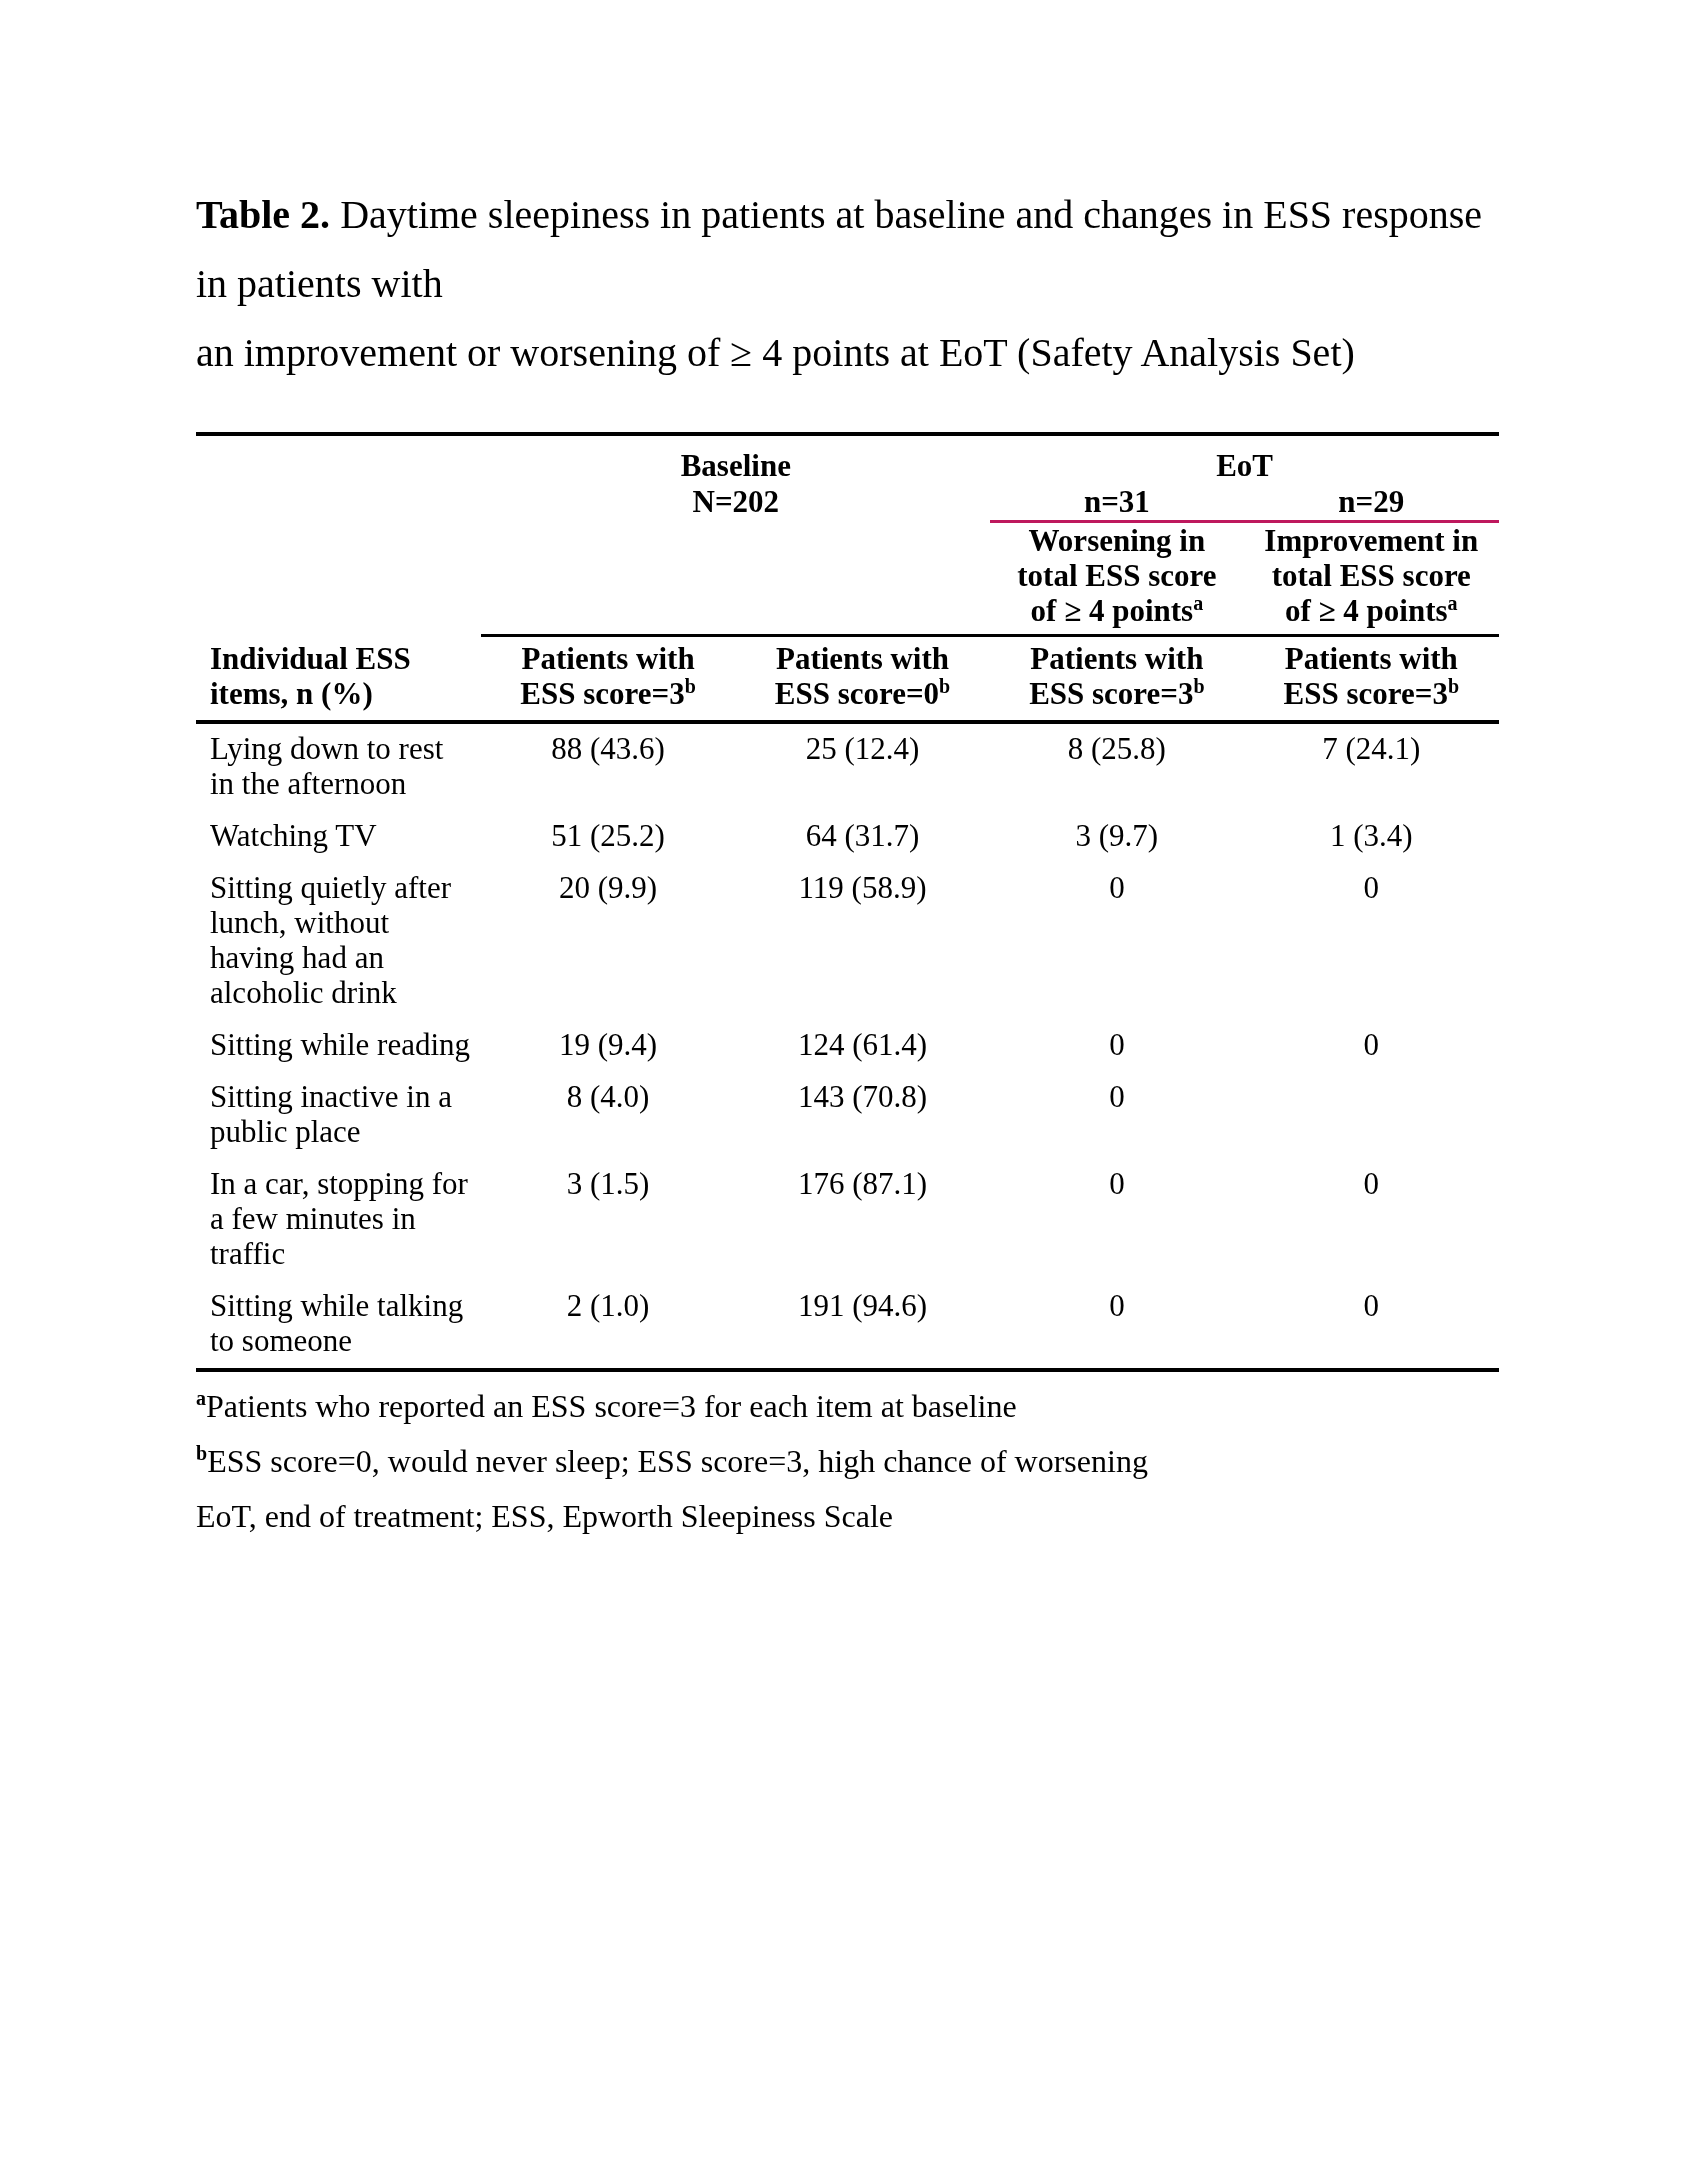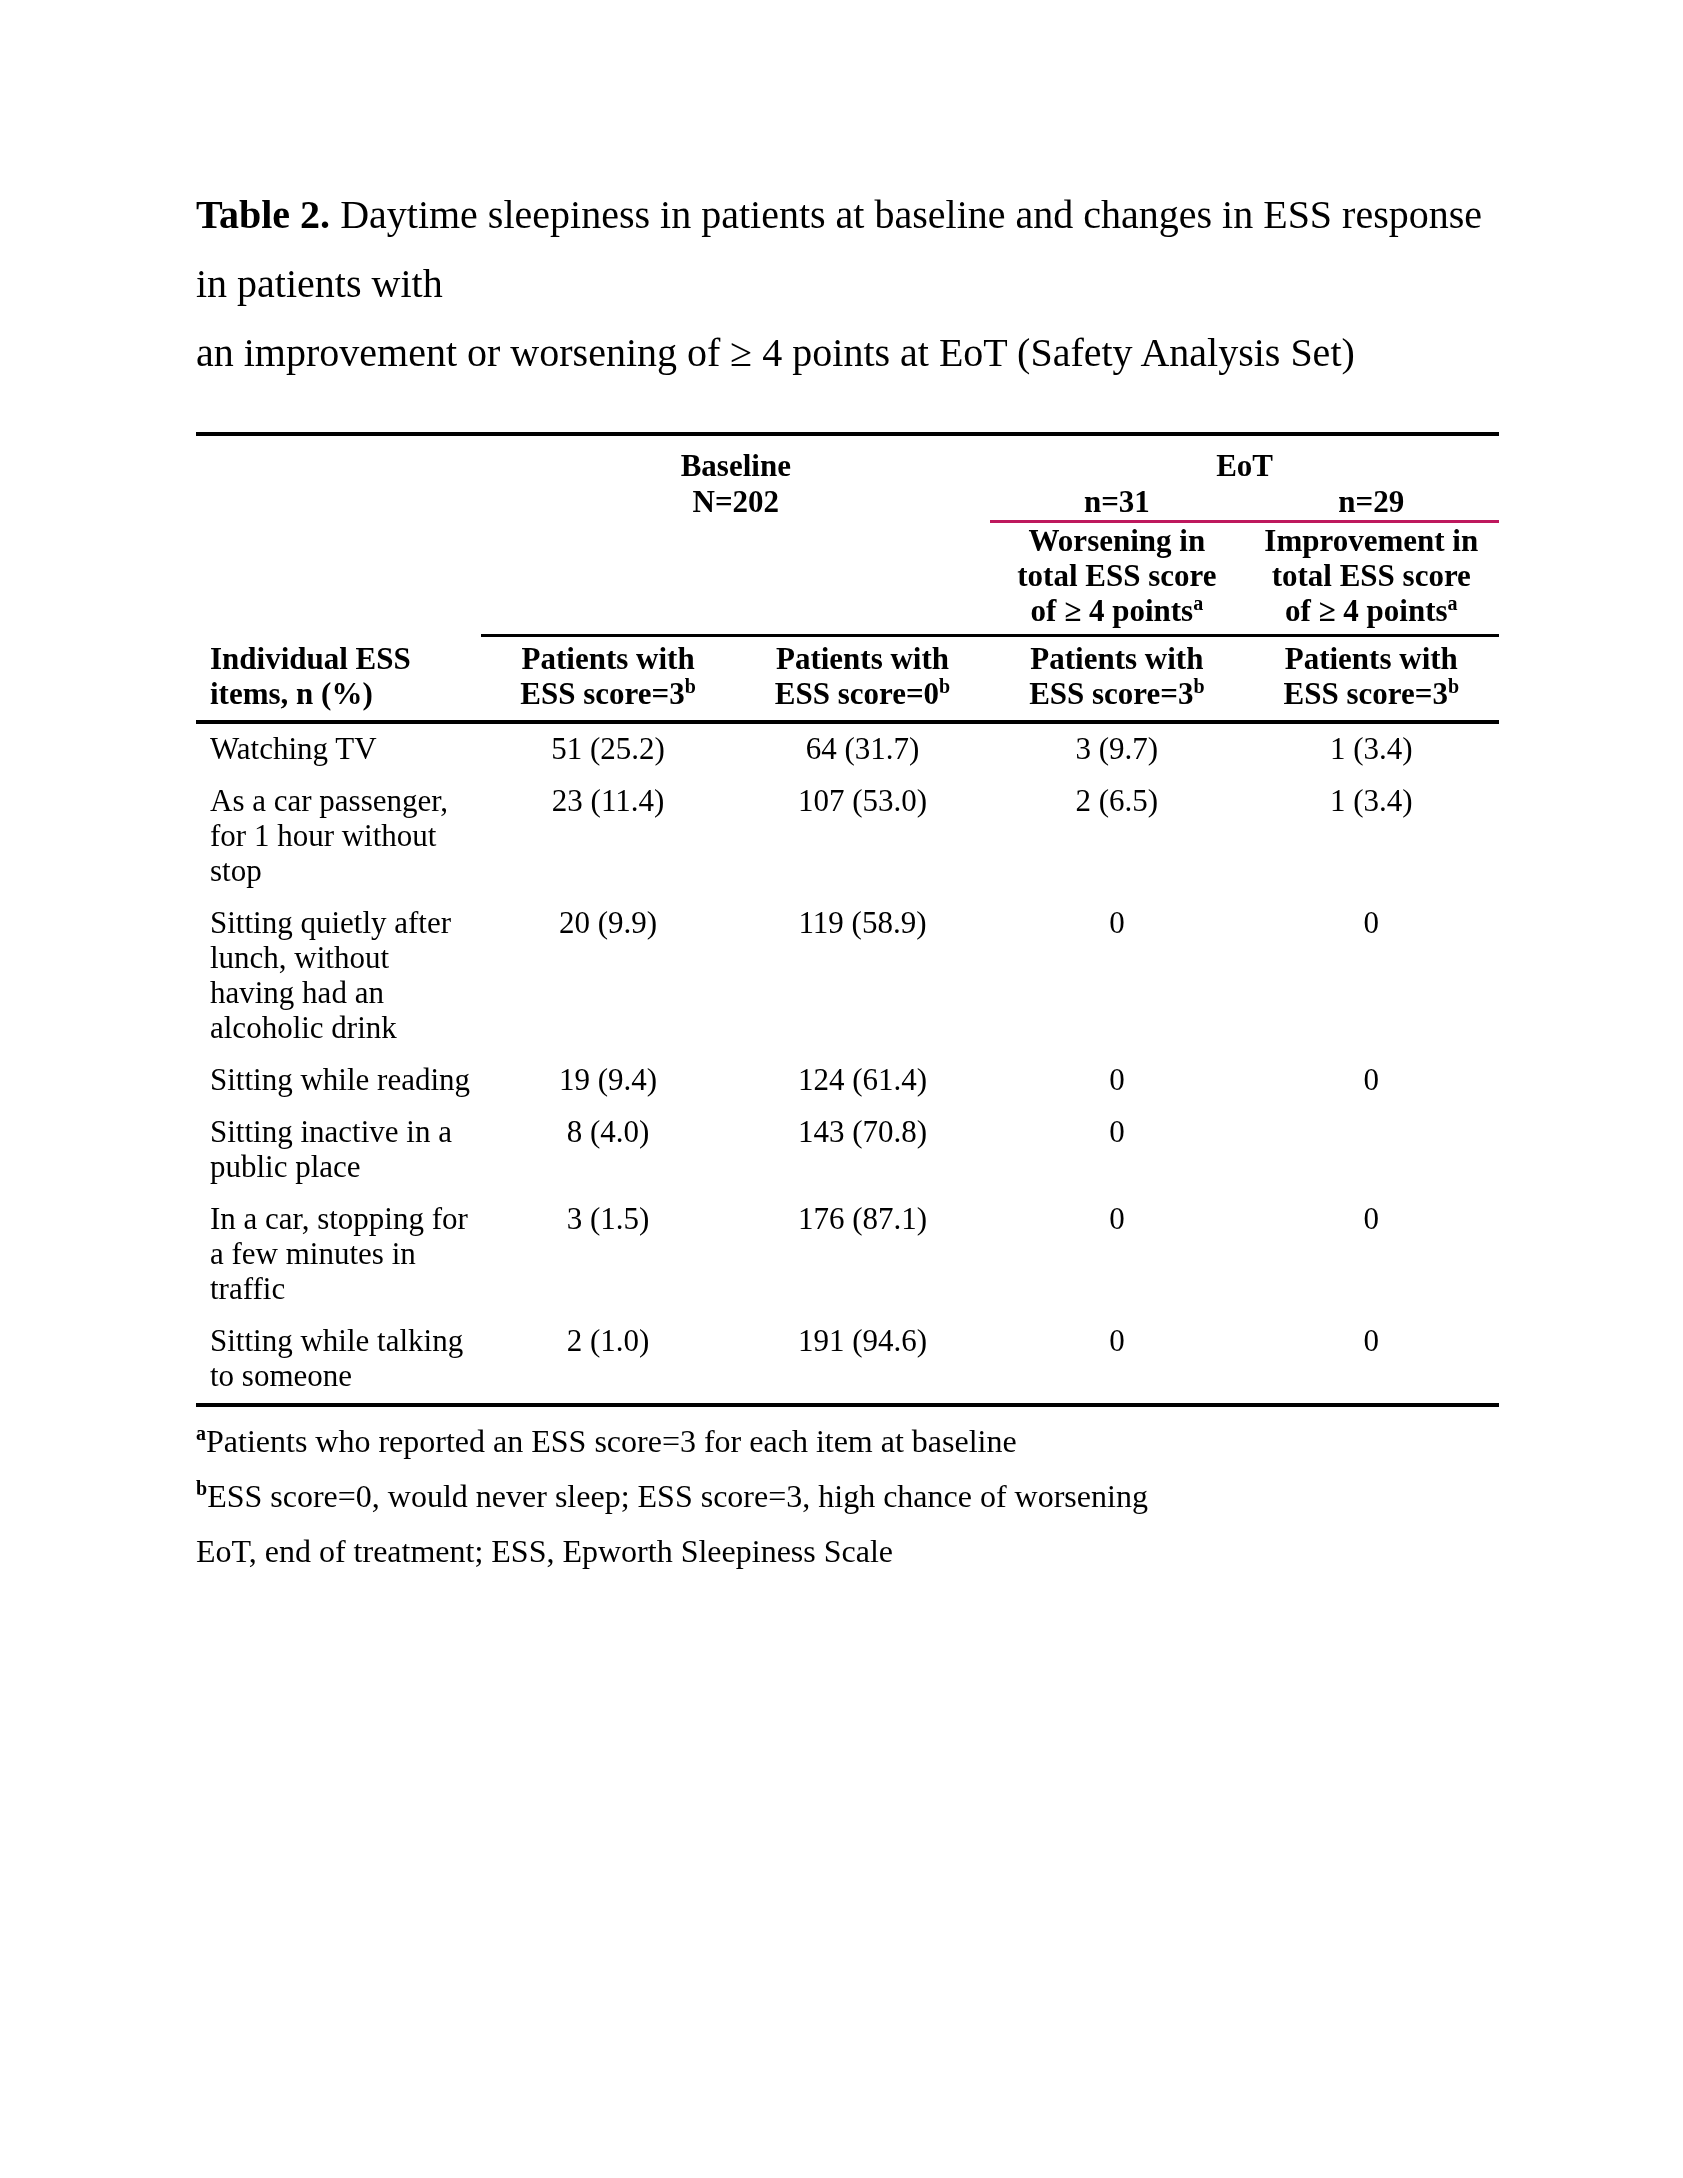--- a/index.html
+++ b/index.html
@@ -105,31 +105,31 @@
       <tr class="colhdr-row">
         <th class="stub"><span>Individual ESS<br>items, n (%)</span></th>
         <th class="mid-rule"><span>Patients with<br>ESS score=3</span><sup>b</sup></th>
         <th class="mid-rule"><span>Patients with<br>ESS score=0</span><sup>b</sup></th>
         <th class="mid-rule"><span>Patients with<br>ESS score=3</span><sup>b</sup></th>
         <th class="mid-rule"><span>Patients with<br>ESS score=3</span><sup>b</sup></th>
       </tr>
     </thead>
     <tbody class="data">
       <tr>
+        <td class="stub">Lying down to rest<br>in the afternoon</td>
+        <td>88 (43.6)</td>
+        <td>25 (12.4)</td>
+        <td>8 (25.8)</td>
+        <td>7 (24.1)</td>
+      </tr>
+      <tr>
         <td class="stub">Watching TV</td>
         <td>51 (25.2)</td>
         <td>64 (31.7)</td>
         <td>3 (9.7)</td>
-        <td>1 (3.4)</td>
-      </tr>
-      <tr>
-        <td class="stub">As a car passenger,<br>for 1 hour without<br>stop</td>
-        <td>23 (11.4)</td>
-        <td>107 (53.0)</td>
-        <td>2 (6.5)</td>
         <td>1 (3.4)</td>
       </tr>
       <tr>
         <td class="stub">Sitting quietly after<br>lunch, without<br>having had an<br>alcoholic drink</td>
         <td>20 (9.9)</td>
         <td>119 (58.9)</td>
         <td>0</td>
         <td>0</td>
       </tr>
       <tr>

